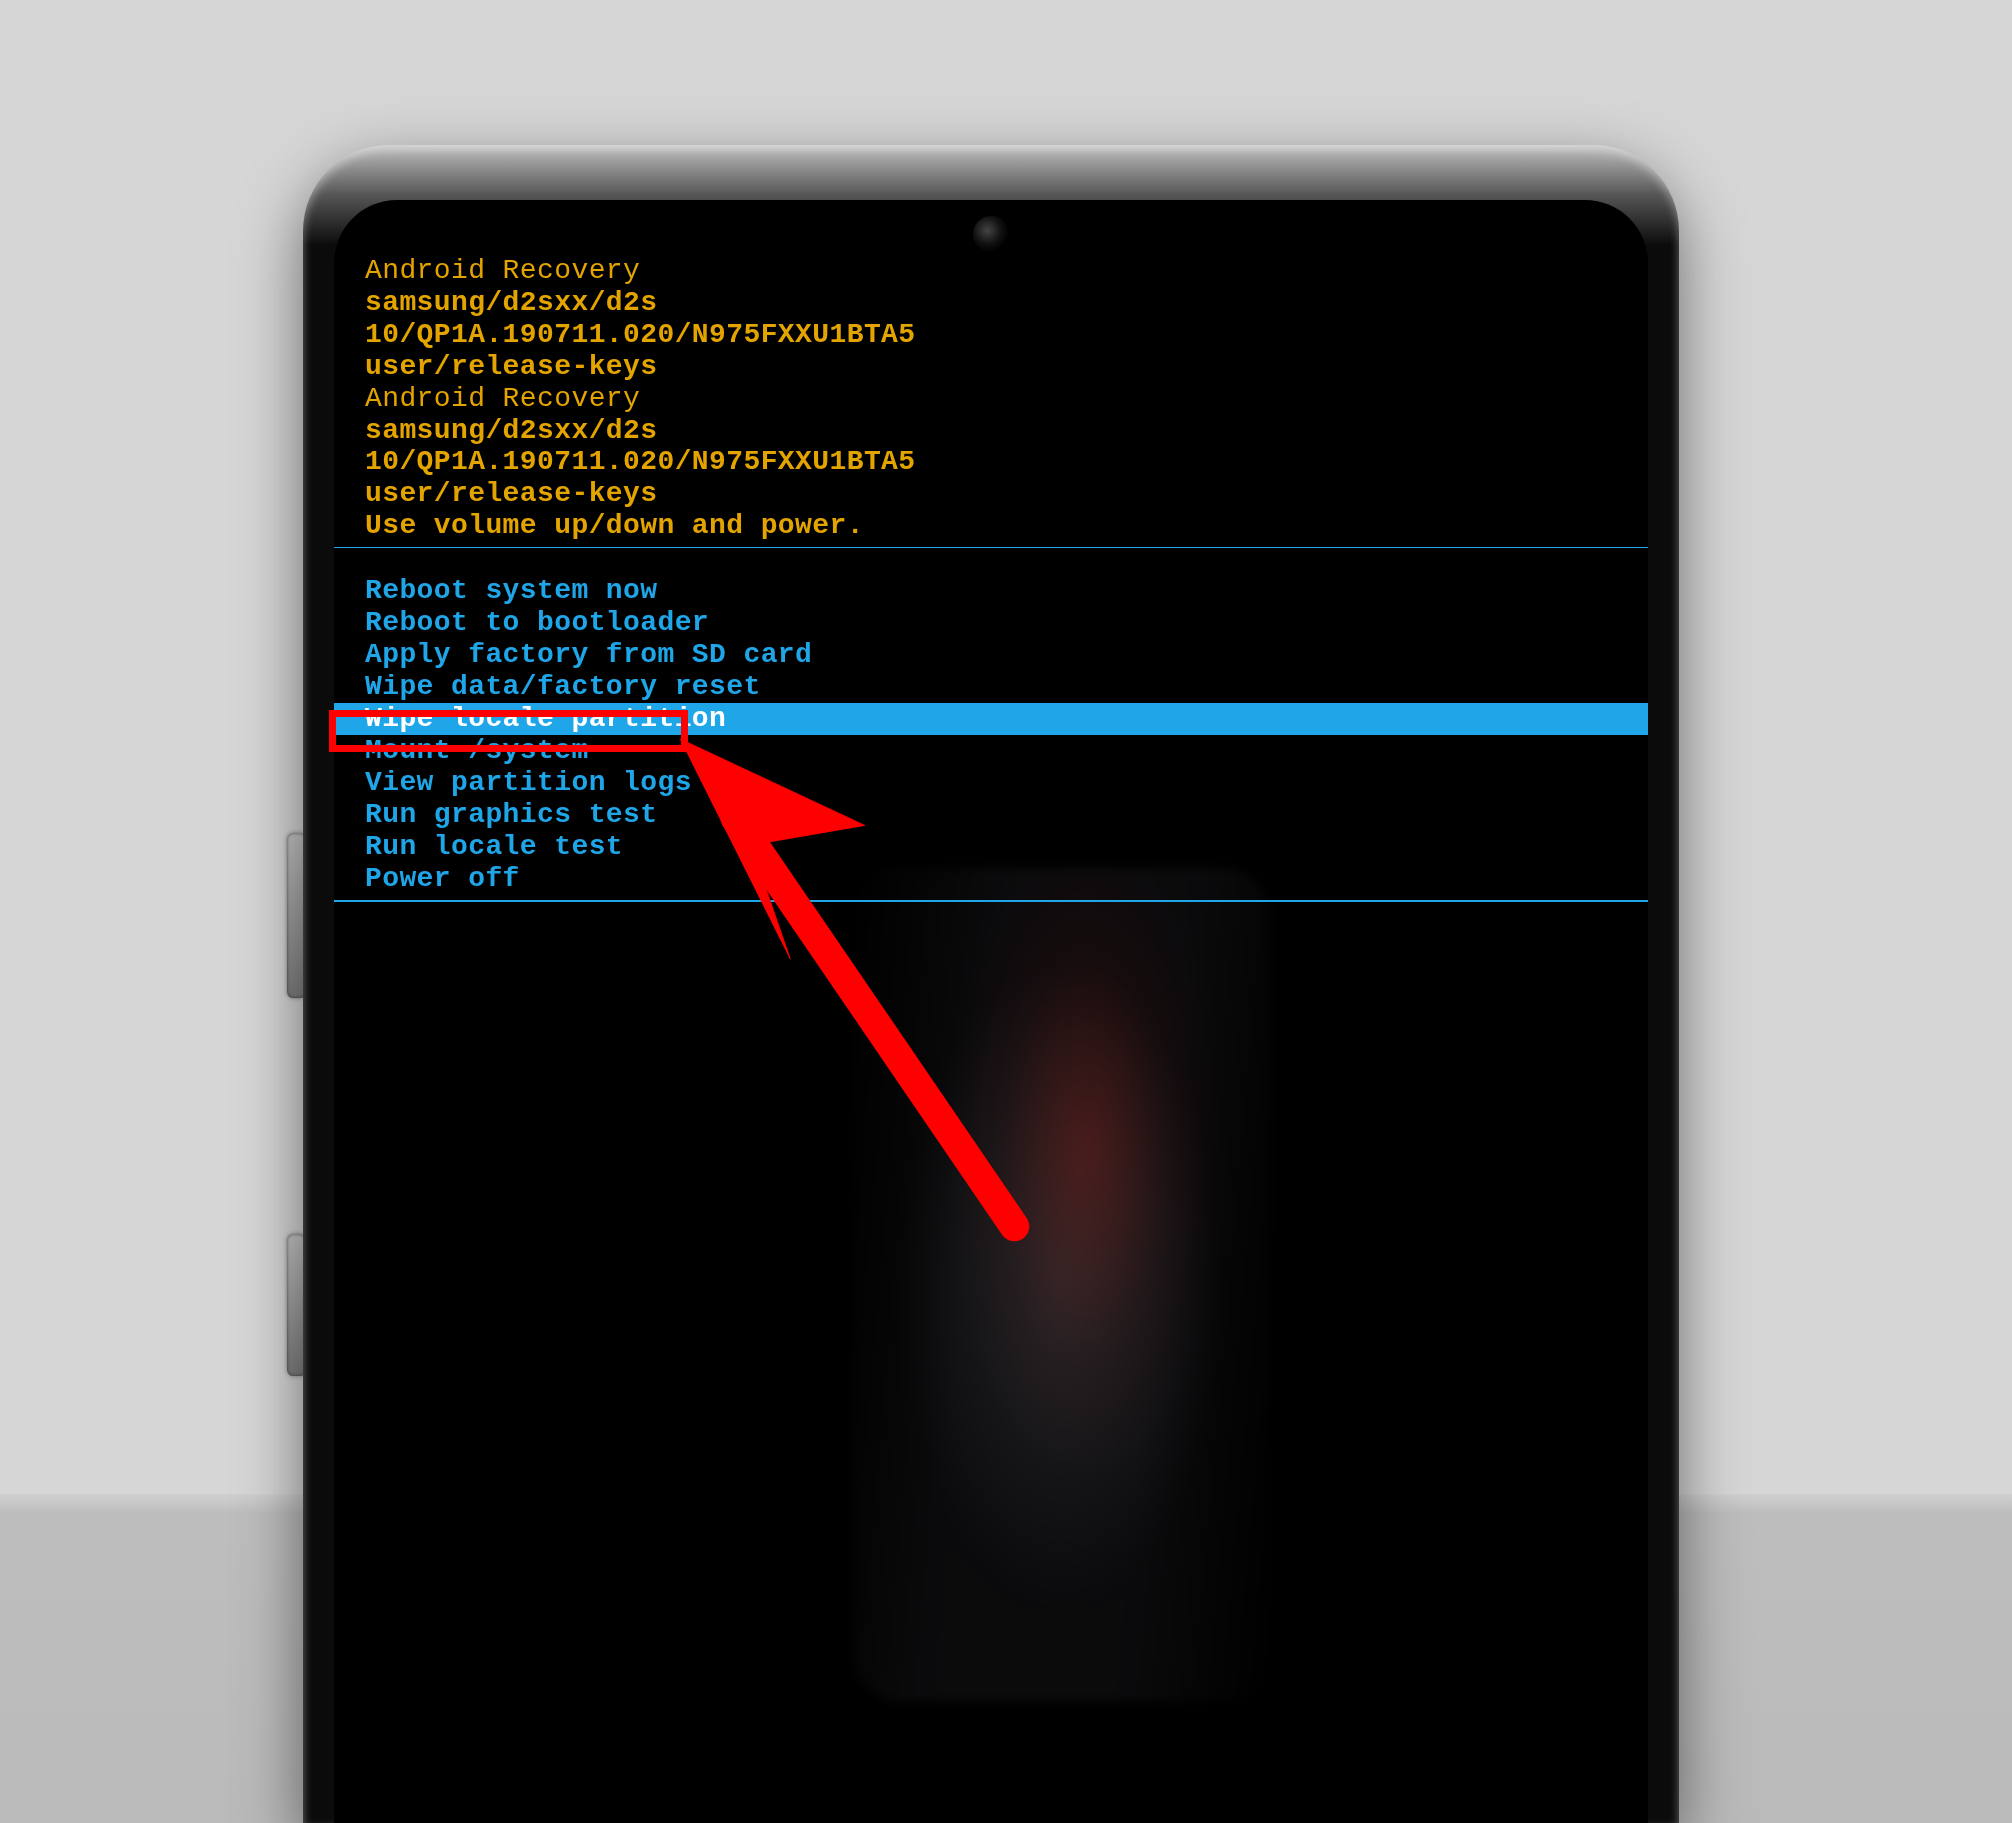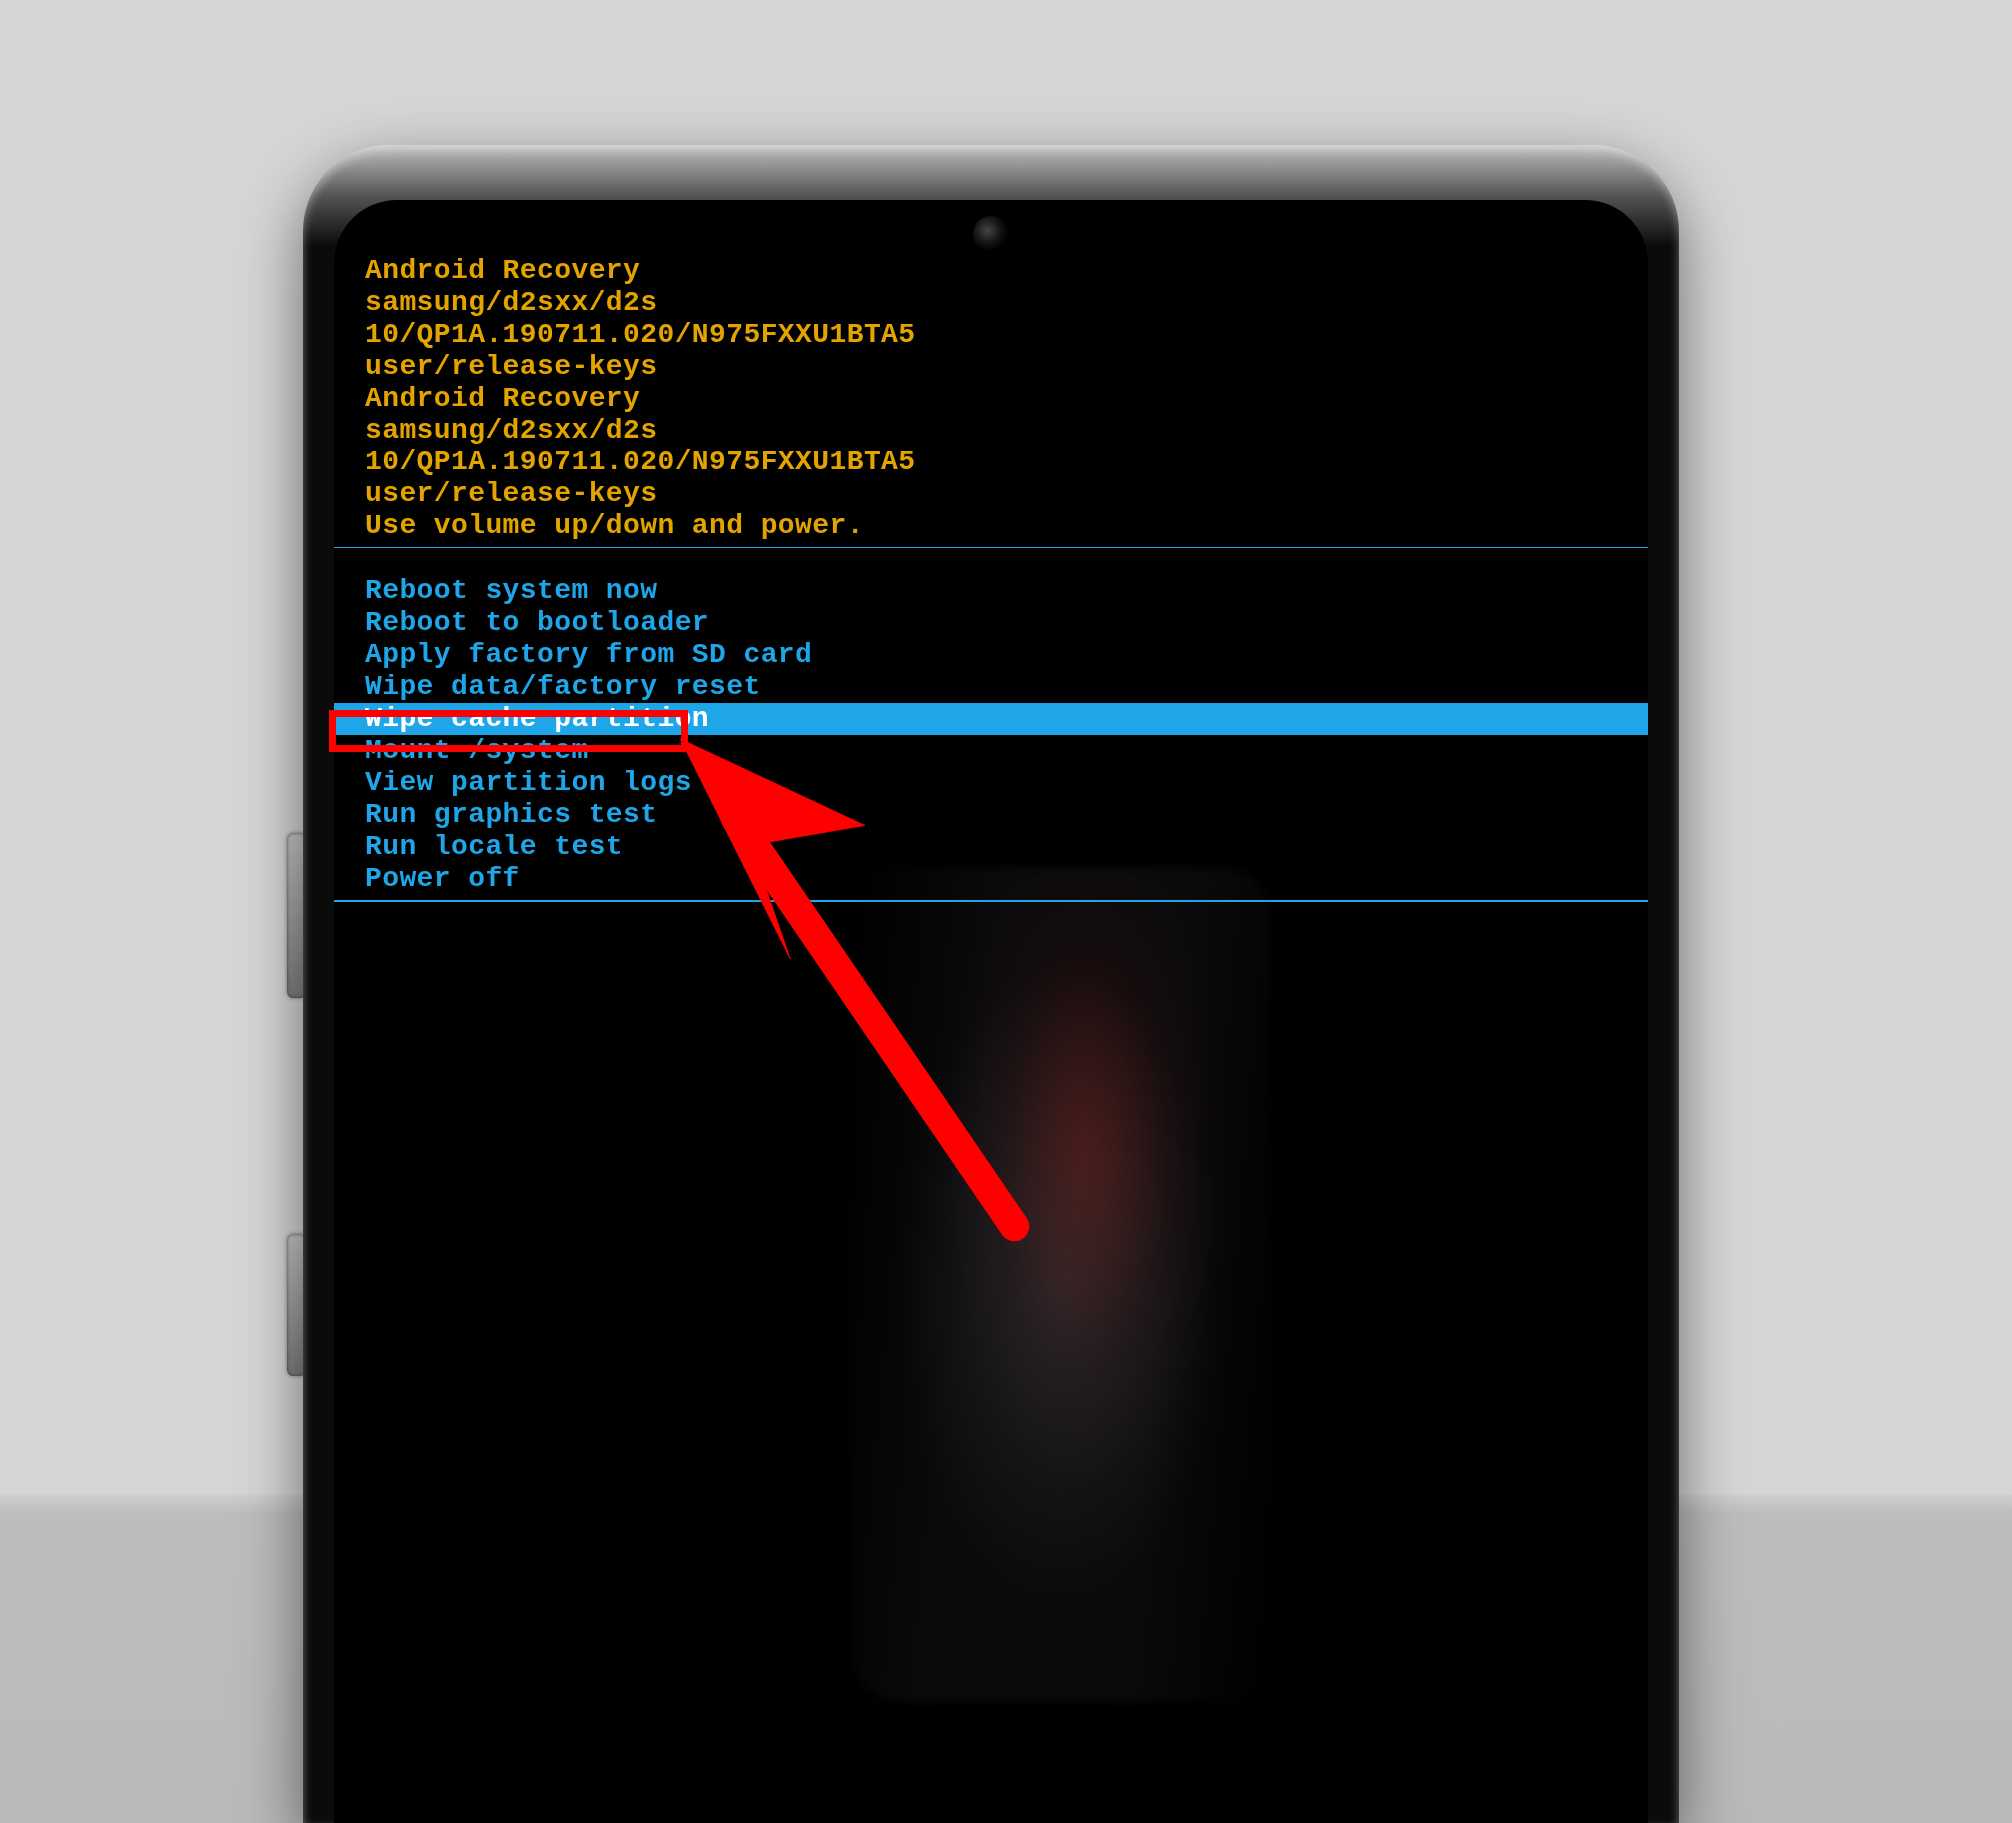--- a/index.html
+++ b/index.html
@@ -63,21 +63,21 @@
     top: 55px;
     right: 0;
     font-size: 28px;
     font-weight: 700;
     line-height: 1.14;
     letter-spacing: 0.4px;
     white-space: nowrap;
   }
 
   .hdr { color: #e4a400; }
-  .hdr .title { font-weight: 700; }
+  .hdr .title { font-weight: 400; }
 
   .sep {
     height: 1.6px;
     background: #1fa6e8;
     margin: 4.7px 0 1.6px -31px;
     width: 1352px;
   }
 
   .menu-wrap { color: #1fa6e8; margin-top: 27px; }
 
@@ -155,21 +155,21 @@
         <div>Use volume up/down and power.</div>
       </div>
 
       <div class="sep"></div>
 
       <div class="menu-wrap" id="menu">
           <div class="menu-item">Reboot system now</div>
           <div class="menu-item">Reboot to bootloader</div>
           <div class="menu-item">Apply factory from SD card</div>
           <div class="menu-item">Wipe data/factory reset</div>
-          <div class="menu-item selected">Wipe cache partition</div>
+          <div class="menu-item selected">Wipe locale partition</div>
           <div class="menu-item">Mount /system</div>
           <div class="menu-item">View partition logs</div>
           <div class="menu-item">Run graphics test</div>
           <div class="menu-item">Run locale test</div>
           <div class="menu-item">Power off</div>
         </div>
 
       <div class="sep"></div>
     </div>
   </div>

